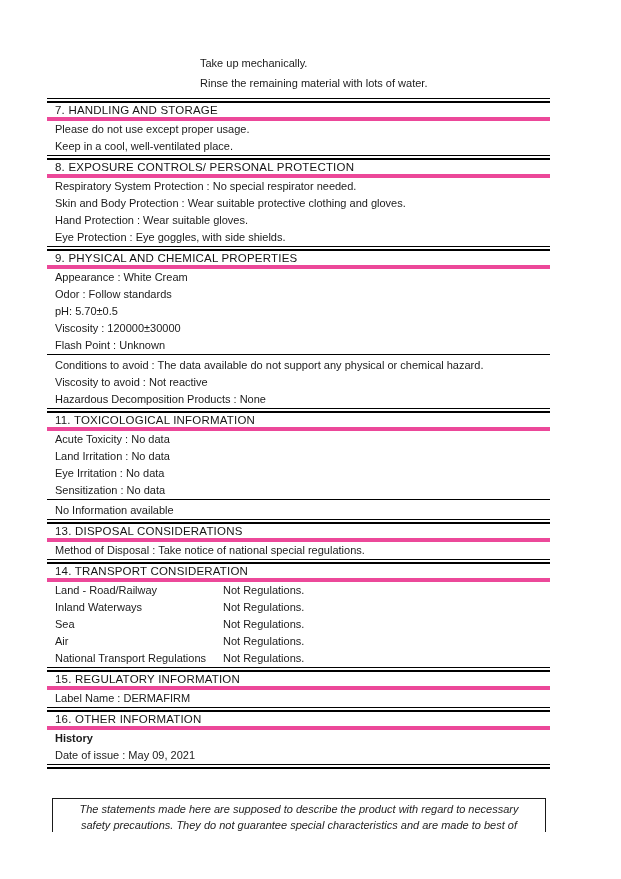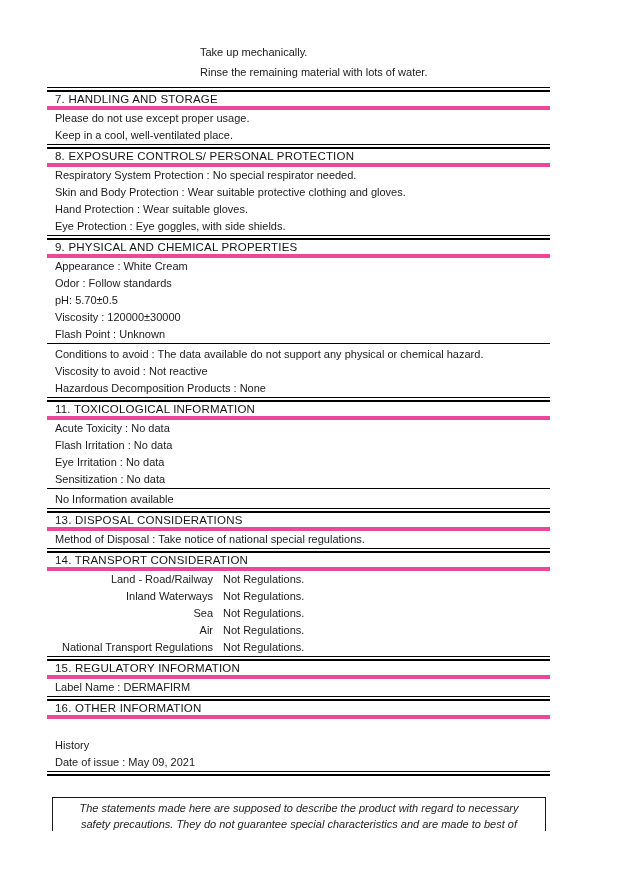--- a/index.html
+++ b/index.html
@@ -6,21 +6,21 @@
   html, body { background: #ffffff; }
   body {
     width: 621px; height: 879px;
     font-family: "Liberation Sans", "DejaVu Sans", sans-serif;
     color: #1b1b1b;
     position: relative;
     overflow: hidden;
   }
   .page {
     position: absolute;
-    left: 47px; top: 42px;
+    left: 47px; top: 53px;
     width: 503px;
   }
   .intro {
     padding-left: 153px;
     padding-bottom: 5px;
     border-bottom: 1px solid #000;
   }
   .intro-line {
     font-size: 11px;
     line-height: 20px;
@@ -37,30 +37,30 @@
     color: #161616;
     white-space: nowrap;
   }
   .sec-body { border-bottom: 1px solid #000; }
   .row {
     font-size: 11px;
     line-height: 17px;
     padding-left: 8px;
     white-space: nowrap;
   }
-  .row.bold { font-weight: 400; margin-top: 18px; }
-  .col-label { display: inline-block; width: 158px; text-align: right; }
+  .row.bold { font-weight: 700; }
+  .col-label { display: inline-block; width: 158px; }
   .col-value { display: inline-block; padding-left: 10px; }
   .end-rule {
     margin-top: 2px;
     height: 2px;
     background: #000;
   }
   .disclaimer {
-    margin-top: 21px;
+    margin-top: 29px;
     margin-left: 5px;
     width: 494px;
     height: 34px;
     border: 1.5px solid #1a1a1a;
     border-bottom: none;
     padding: 3px 12px 0 12px;
     overflow: hidden;
   }
   .disc-line {
     font-size: 11px;
@@ -112,21 +112,21 @@
         <div class="sec-body">
           <div class="row">Conditions to avoid : The data available do not support any physical or chemical hazard.</div>
           <div class="row">Viscosity to avoid : Not reactive</div>
           <div class="row">Hazardous Decomposition Products : None</div>
         </div>
       </section>
       <section class="section">
         <div class="sec-header">11. TOXICOLOGICAL INFORMATION</div>
         <div class="sec-body">
           <div class="row">Acute Toxicity : No data</div>
-          <div class="row">Flash Irritation : No data</div>
+          <div class="row">Land Irritation : No data</div>
           <div class="row">Eye Irritation : No data</div>
           <div class="row">Sensitization : No data</div>
         </div>
       </section>
       <section class="section">
         <div class="sec-body">
           <div class="row">No Information available</div>
         </div>
       </section>
       <section class="section">

